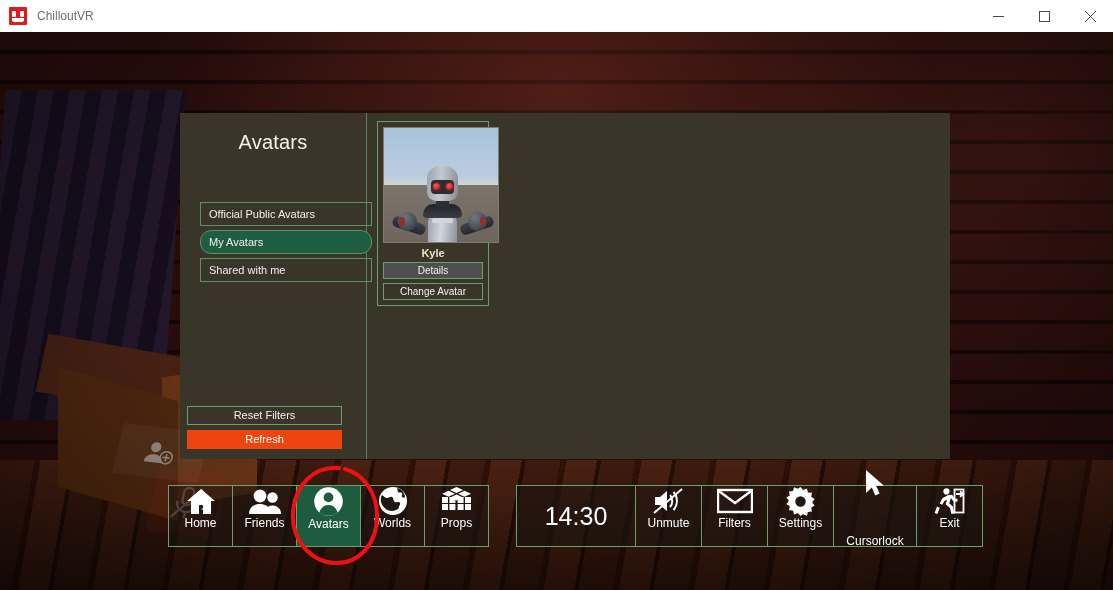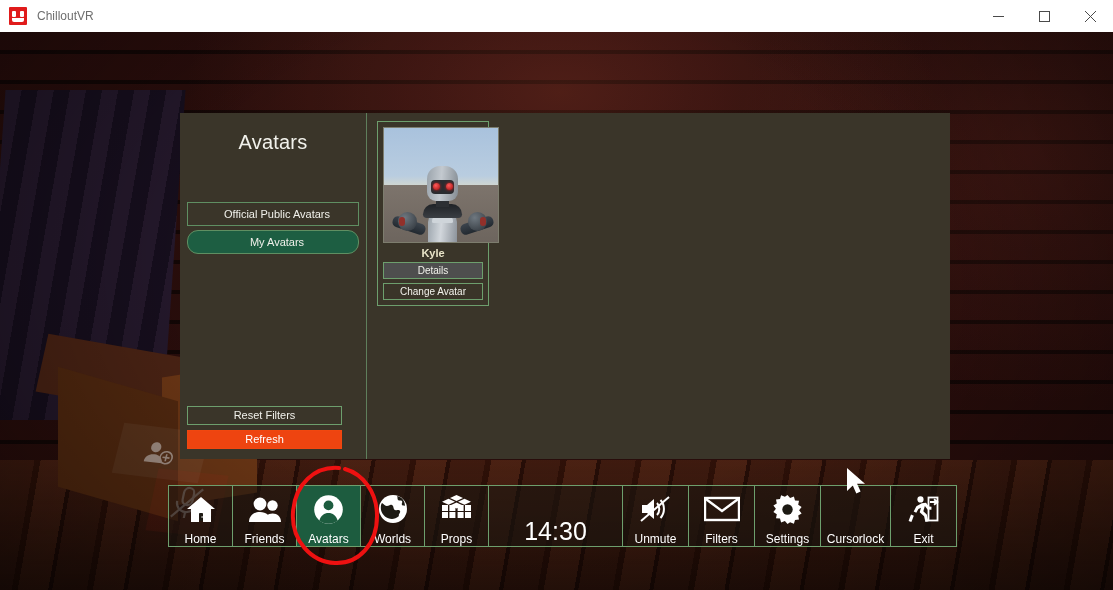--- a/index.html
+++ b/index.html
@@ -137,23 +137,24 @@
     margin-top: 18px;
     font-family: "Liberation Sans", sans-serif;
     letter-spacing: .2px;
   }
   .filter-list { margin-top: 48px; padding: 0 7px; }
   .filter-btn {
     display: block; width: 100%; height: 24px;
     border: 1px solid #5f8f62;
     background: transparent;
     color: #f0f0ea; font-size: 11px;
-    text-align: center; padding-left: 8px;
+    text-align: left; padding-left: 8px;
     line-height: 22px; margin-bottom: 4px;
     font-family: "Liberation Sans", sans-serif;
+    margin-left: 13px;
   }
   .filter-btn.active { background: #1d5e42; border-radius: 11px; }
 
   #sidebar-actions {
     position: absolute; left: 7px; right: 24px; bottom: 10px; margin-top: 32px;
   }
   #reset-filters-btn {
     display: block; width: 100%; height: 19px;
     border: 1px solid #6d9f6d; background: transparent;
     color: #f0f0ea; font-size: 11px; text-align: center;
@@ -259,43 +260,43 @@
   #quickbar {
     position: absolute; left: 168px; top: 485px; height: 62px;
     display: flex; z-index: 20;
   }
   .qbtn {
     width: 65px; height: 62px;
     border: 1px solid #6d9f6d;
     margin-right: -1px;
     background: rgba(26,22,16,0.55);
     display: flex; flex-direction: column;
-    align-items: center; justify-content: flex-end;
-    padding-bottom: 0;
+    align-items: center; justify-content: center;
+    padding-bottom: 16px;
     color: #fff;
     position: relative;
   }
   .qbtn.active { background: #1d5c3f; }
   .qbtn .qicon {
     flex: 1; display: flex; align-items: center; justify-content: center;
     width: 100%;
   }
   .qbtn .qlabel {
     font-size: 12px; color: #ffffff; line-height: 14px;
     font-family: "Liberation Sans", sans-serif; white-space: nowrap;
   }
   #clock-btn {
-    width: 135px;
-    align-items: center; justify-content: flex-end; padding-bottom: 0;
+    width: 120px;
+    align-items: center; justify-content: center; padding-bottom: 0; margin-left: 28px;
   }
   #clock-value {
     font-size: 25px; color: #ffffff; font-weight: 400;
     font-family: "Liberation Sans", sans-serif;
   }
-  #btn-cursorlock { width: 71px; gap: 36px; }
+  #btn-cursorlock { width: 84px; gap: 36px; }
   #btn-messages, #btn-settings, #btn-unmute, #btn-exit { width: 67px; }
 
   
   #annotation {
     position: absolute; left: 289px; top: 462px;
     width: 92px; height: 108px; z-index: 40; pointer-events: none;
   }
 </style>
 </head>
 <body>
@@ -358,20 +359,21 @@
 </div>
 
 <div id="menu-panel">
 
   <div id="panel-sidebar">
     <div id="panel-title">Avatars</div>
 
     <div class="filter-list">
       <div class="filter-btn">Official Public Avatars</div>
       <div class="filter-btn active">My Avatars</div>
+      <div class="filter-btn">Shared with me</div>
     </div>
 
     <div id="sidebar-actions">
       <div id="reset-filters-btn">Reset Filters</div>
       <div id="refresh-btn">Refresh</div>
     </div>
   </div>
 
   <div id="avatar-grid">
     <div class="avatar-card">

